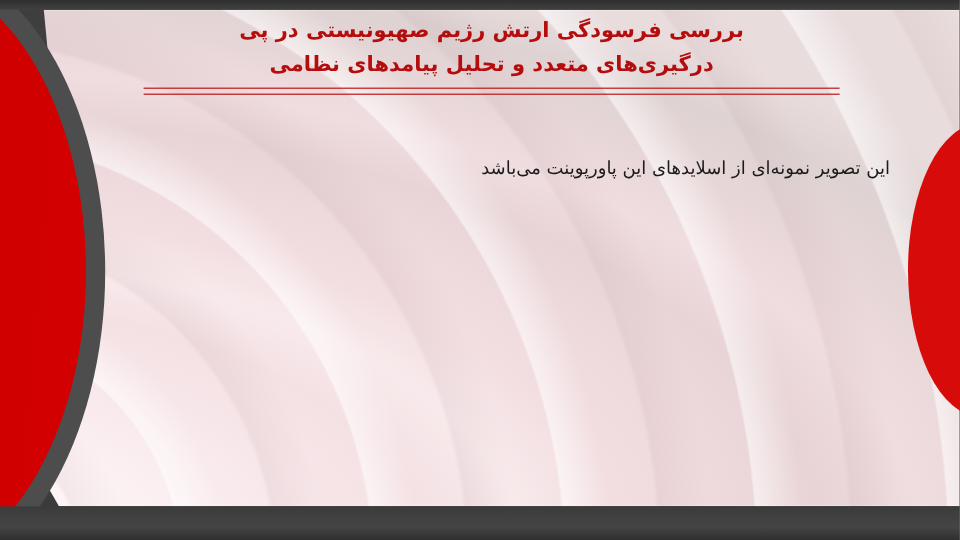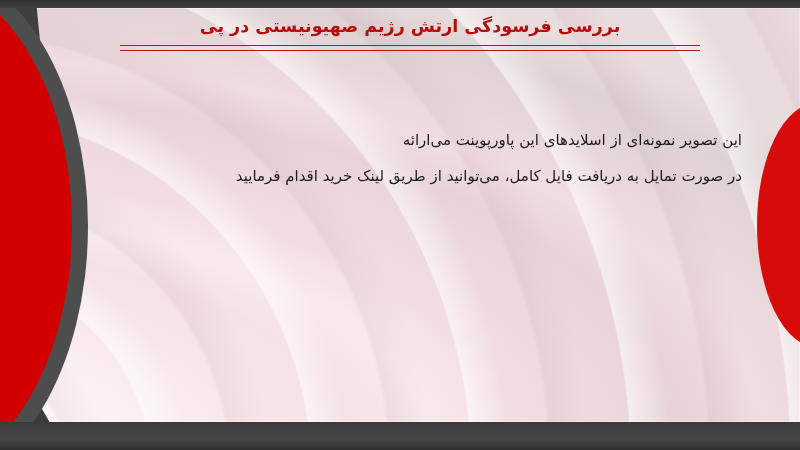--- a/index.html
+++ b/index.html
@@ -181,21 +181,21 @@
 
   <div class="left-ellipse-ring"></div>
   <div class="left-ellipse"></div>
   <div class="right-ellipse"></div>
 
   <div class="top-band"></div>
   <div class="bottom-band"></div>
 
   <div class="title-block">
     <div class="title-line">بررسی فرسودگی ارتش رژیم صهیونیستی در پی</div>
+    <div class="title-line">درگیری‌های متعدد و تحلیل پیامدهای نظامی</div>
     <div class="title-rule"></div>
   </div>
 
   <div class="body-block">
-    <div class="body-line indent-1">این تصویر نمونه‌ای از اسلایدهای این پاورپوینت می‌ارائه</div>
-    <div class="body-line indent-3">در صورت تمایل به دریافت فایل کامل، می‌توانید از طریق لینک خرید اقدام فرمایید</div>
+    <div class="body-line indent-1">این تصویر نمونه‌ای از اسلایدهای این پاورپوینت می‌باشد</div>
   </div>
 
 </div>
 
 </body></html>

